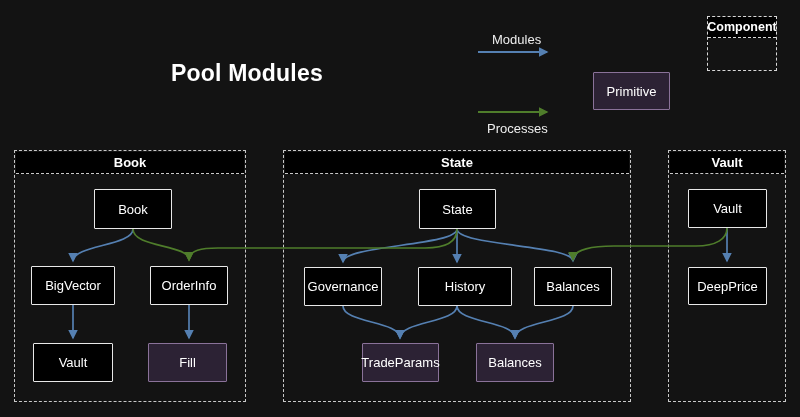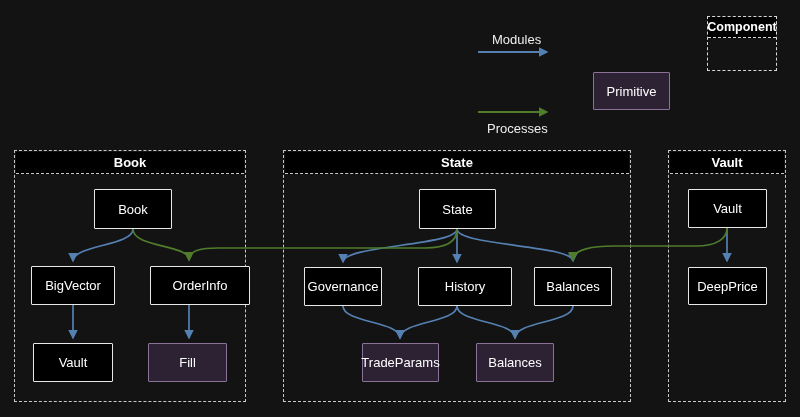--- a/index.html
+++ b/index.html
@@ -41,20 +41,21 @@
     font-size:12.5px;font-weight:bold;color:#fff;background:#000;
     border-bottom:1.7px dashed #d8d8d8;box-sizing:border-box;
   }
   svg{position:absolute;left:0;top:0;pointer-events:none;}
 </style>
 </head>
 <body>
 
 <div id="stage" style="background: rgb(19, 19, 19);">
 
+  <div id="page-title" class="abs" style="left:171px;top:60px;">Pool Modules</div>
 
   <div class="legend-label abs" style="left:492px;top:32px;">Modules</div>
   <div class="legend-label abs" style="left:487px;top:89px;margin-top:32px;">Processes</div>
 
   <div id="legend-primitive" class="legend-node node primitive" style="left:593px;top:72px;width:77px;height:38px;">Primitive</div>
   <div id="legend-component" class="abs" style="left:707px;top:16px;width:70px;height:55px;">
     <div class="comp-title">Component</div>
   </div>
 
   <div id="containers">
@@ -94,21 +95,21 @@
         <path d="M457,229 C457,242 445,248 425,248 L218,248 C202,248 189,250 189,260" fill="none" stroke="#4f7d2b" stroke-width="1.7" marker-end="url(#arrow-processes)"></path>
         <path d="M727,228 C727,239 716,246 696,246 L614,246 C594,246 573,249 573,260" fill="none" stroke="#4f7d2b" stroke-width="1.7" marker-end="url(#arrow-processes)"></path>
       </g>
     <path id="legend-contains-arrow" d="M478,52 L547,52" fill="none" stroke-width="1.8" marker-end="url(#arrow-contains)" stroke="#5580b2"></path>
     <path id="legend-processes-arrow" d="M478,112 L547,112" fill="none" stroke-width="1.8" marker-end="url(#arrow-processes)" stroke="#4f7d2b"></path>
   </svg>
 
   <div id="nodes">
       <div class="node module" style="left: 94px; top: 189px; width: 78px; height: 40px; background: rgb(0, 0, 0); border-color: rgb(232, 232, 232);">Book</div>
       <div class="node module" style="left: 31px; top: 266px; width: 84px; height: 39px; background: rgb(0, 0, 0); border-color: rgb(232, 232, 232);">BigVector</div>
-      <div class="node module" style="left: 150px; top: 266px; width: 100px; height: 39px; background: rgb(0, 0, 0); border-color: rgb(232, 232, 232);">OrderInfo</div>
+      <div class="node module" style="left: 150px; top: 266px; width: 78px; height: 39px; background: rgb(0, 0, 0); border-color: rgb(232, 232, 232);">OrderInfo</div>
       <div class="node module" style="left: 33px; top: 343px; width: 80px; height: 39px; background: rgb(0, 0, 0); border-color: rgb(232, 232, 232);">Vault</div>
       <div class="node primitive" style="left: 148px; top: 343px; width: 79px; height: 39px; background: rgb(44, 34, 52); border-color: rgb(138, 114, 153);">Fill</div>
       <div class="node module" style="left: 419px; top: 189px; width: 77px; height: 40px; background: rgb(0, 0, 0); border-color: rgb(232, 232, 232);">State</div>
       <div class="node module" style="left: 304px; top: 267px; width: 78px; height: 39px; background: rgb(0, 0, 0); border-color: rgb(232, 232, 232);">Governance</div>
       <div class="node module" style="left: 418px; top: 267px; width: 94px; height: 39px; background: rgb(0, 0, 0); border-color: rgb(232, 232, 232);">History</div>
       <div class="node module" style="left: 534px; top: 267px; width: 78px; height: 39px; background: rgb(0, 0, 0); border-color: rgb(232, 232, 232);">Balances</div>
       <div class="node primitive" style="left: 362px; top: 343px; width: 77px; height: 39px; background: rgb(44, 34, 52); border-color: rgb(138, 114, 153);">TradeParams</div>
       <div class="node primitive" style="left: 476px; top: 343px; width: 78px; height: 39px; background: rgb(44, 34, 52); border-color: rgb(138, 114, 153);">Balances</div>
       <div class="node module" style="left: 688px; top: 189px; width: 79px; height: 39px; background: rgb(0, 0, 0); border-color: rgb(232, 232, 232);">Vault</div>
       <div class="node module" style="left: 688px; top: 267px; width: 79px; height: 38px; background: rgb(0, 0, 0); border-color: rgb(232, 232, 232);">DeepPrice</div>

